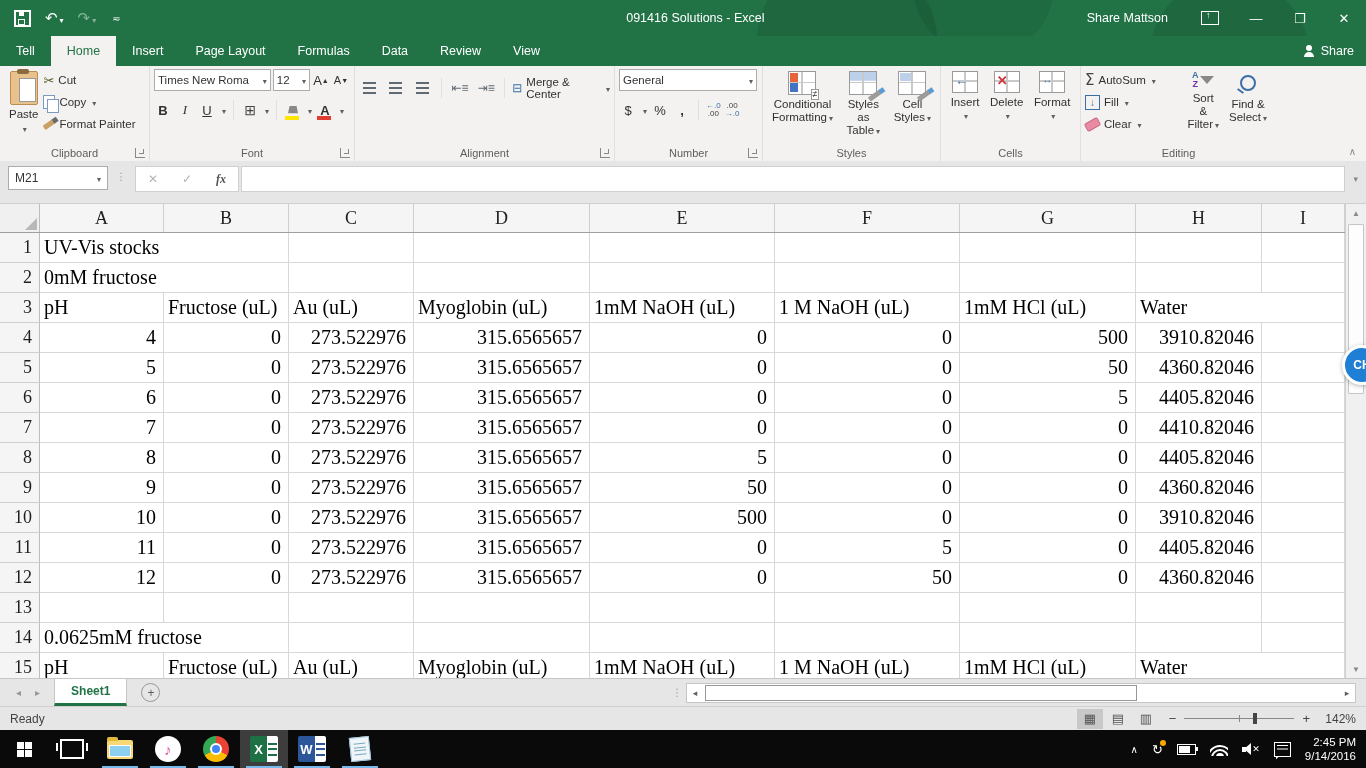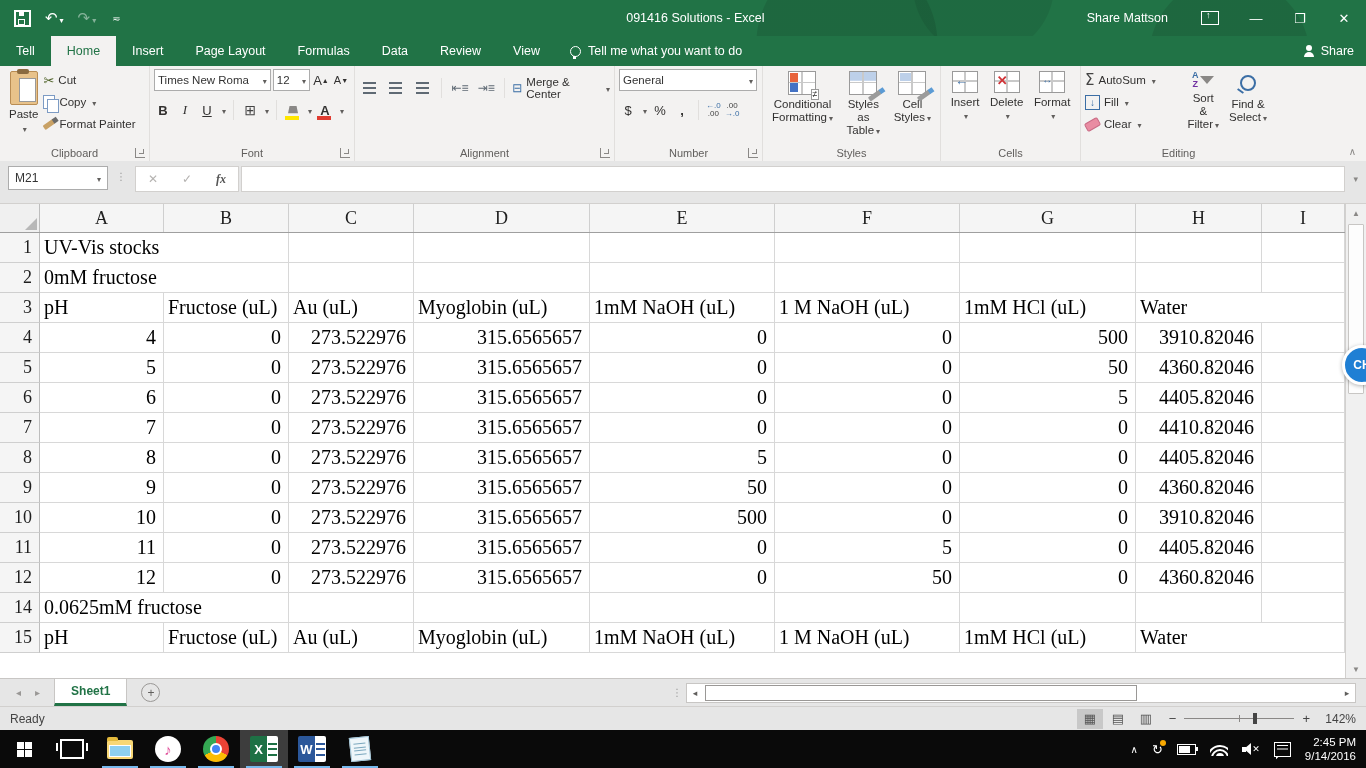--- a/index.html
+++ b/index.html
@@ -248,24 +248,20 @@
     <div style="display:flex;align-items:stretch;">
         <div class="rtab">Tell</div>
         <div class="rtab active">Home</div>
         <div class="rtab">Insert</div>
         <div class="rtab">Page Layout</div>
         <div class="rtab">Formulas</div>
         <div class="rtab">Data</div>
         <div class="rtab">Review</div>
         <div class="rtab">View</div>
       </div>
-    <div class="tellme">
-      <span class="bulb"></span>
-      <span>Tell me what you want to do</span>
-    </div>
     <div class="share">
       <span class="person"></span>
       <span>Share</span>
     </div>
   </div>
 
   <div class="ribbon">
 
     <div class="rgroup" style="width:150px">
       <div class="clipboard-inner">
@@ -651,20 +647,32 @@
           <div class="g-cell num" style="width: 125px;">0</div>
           <div class="g-cell num" style="width: 125px;">273.522976</div>
           <div class="g-cell num" style="width: 176px;">315.6565657</div>
           <div class="g-cell num" style="width: 185px;">0</div>
           <div class="g-cell num" style="width: 185px;">50</div>
           <div class="g-cell num" style="width: 176px;">0</div>
           <div class="g-cell num" style="width: 126px;">4360.82046</div>
           <div class="g-cell" style="width: 83px;"></div>
         </div>
         <div class="g-row">
+          <div class="row-h">13</div>
+          <div class="g-cell" style="width: 124px;"></div>
+          <div class="g-cell" style="width: 125px;"></div>
+          <div class="g-cell" style="width: 125px;"></div>
+          <div class="g-cell" style="width: 176px;"></div>
+          <div class="g-cell" style="width: 185px;"></div>
+          <div class="g-cell" style="width: 185px;"></div>
+          <div class="g-cell" style="width: 176px;"></div>
+          <div class="g-cell" style="width: 126px;"></div>
+          <div class="g-cell" style="width: 83px;"></div>
+        </div>
+        <div class="g-row">
           <div class="row-h">14</div>
           <div class="g-cell spill" style="width: 124px;">0.0625mM fructose</div>
           <div class="g-cell" style="width: 125px;"></div>
           <div class="g-cell" style="width: 125px;"></div>
           <div class="g-cell" style="width: 176px;"></div>
           <div class="g-cell" style="width: 185px;"></div>
           <div class="g-cell" style="width: 185px;"></div>
           <div class="g-cell" style="width: 176px;"></div>
           <div class="g-cell" style="width: 126px;"></div>
           <div class="g-cell" style="width: 83px;"></div>

